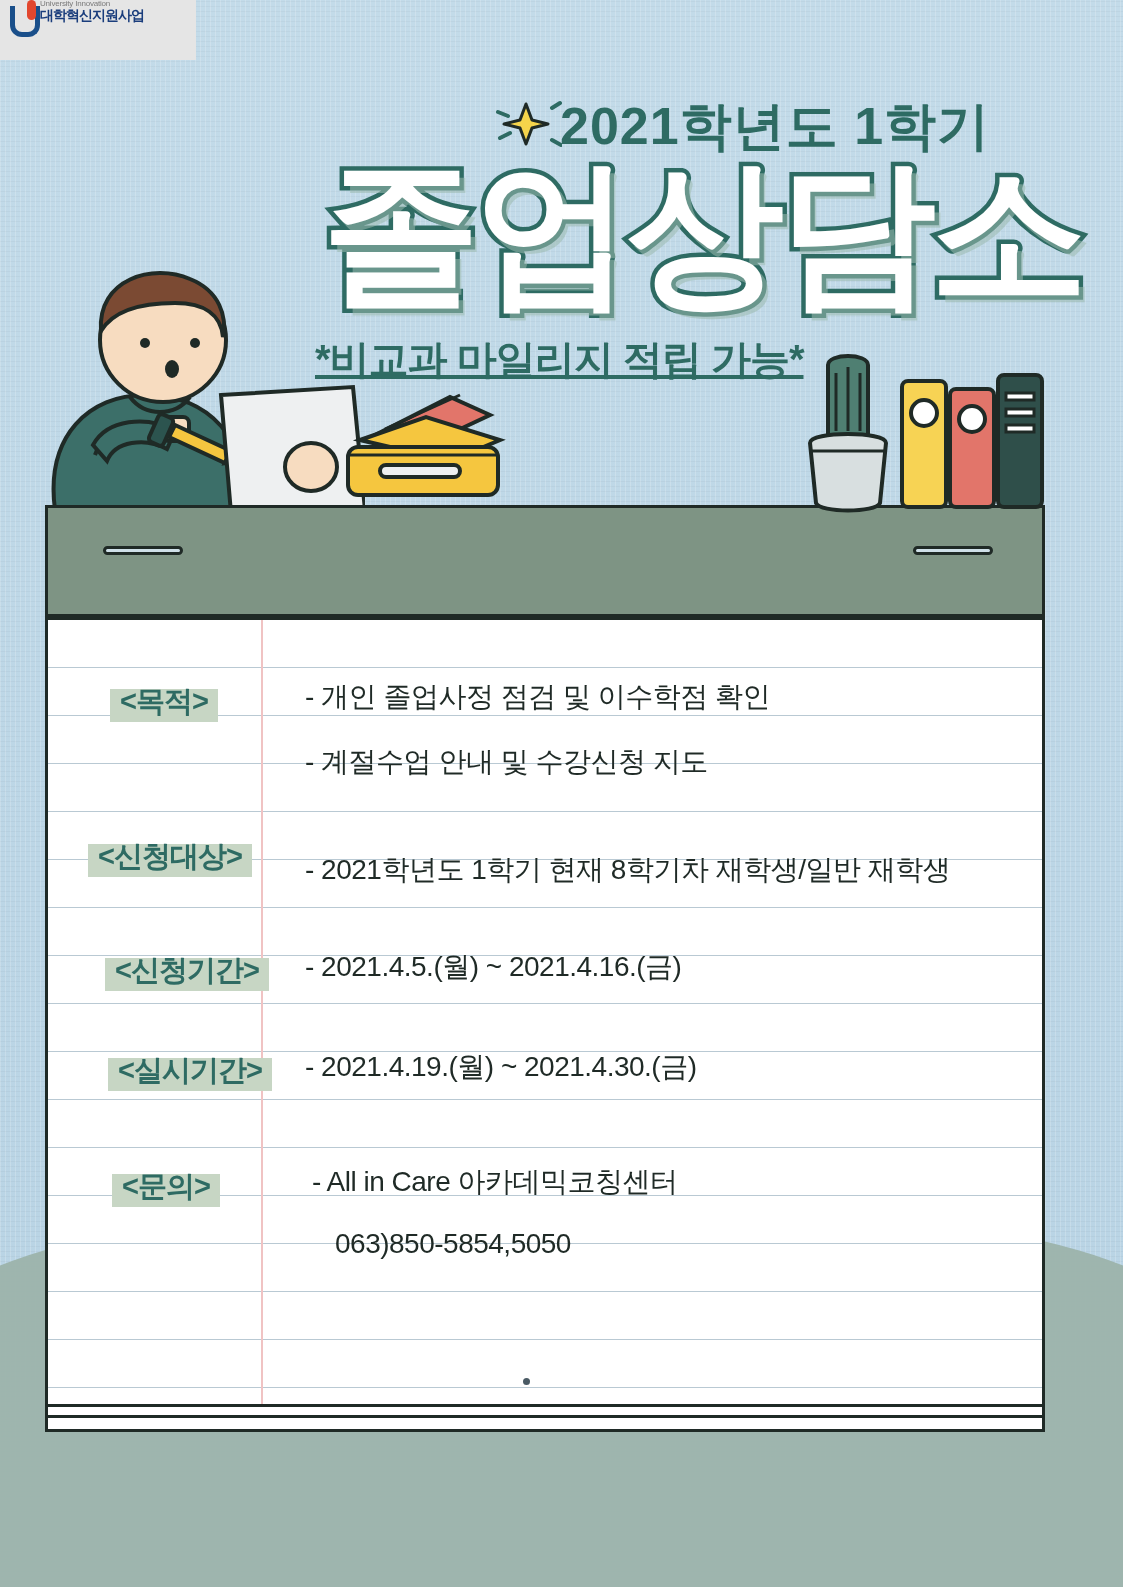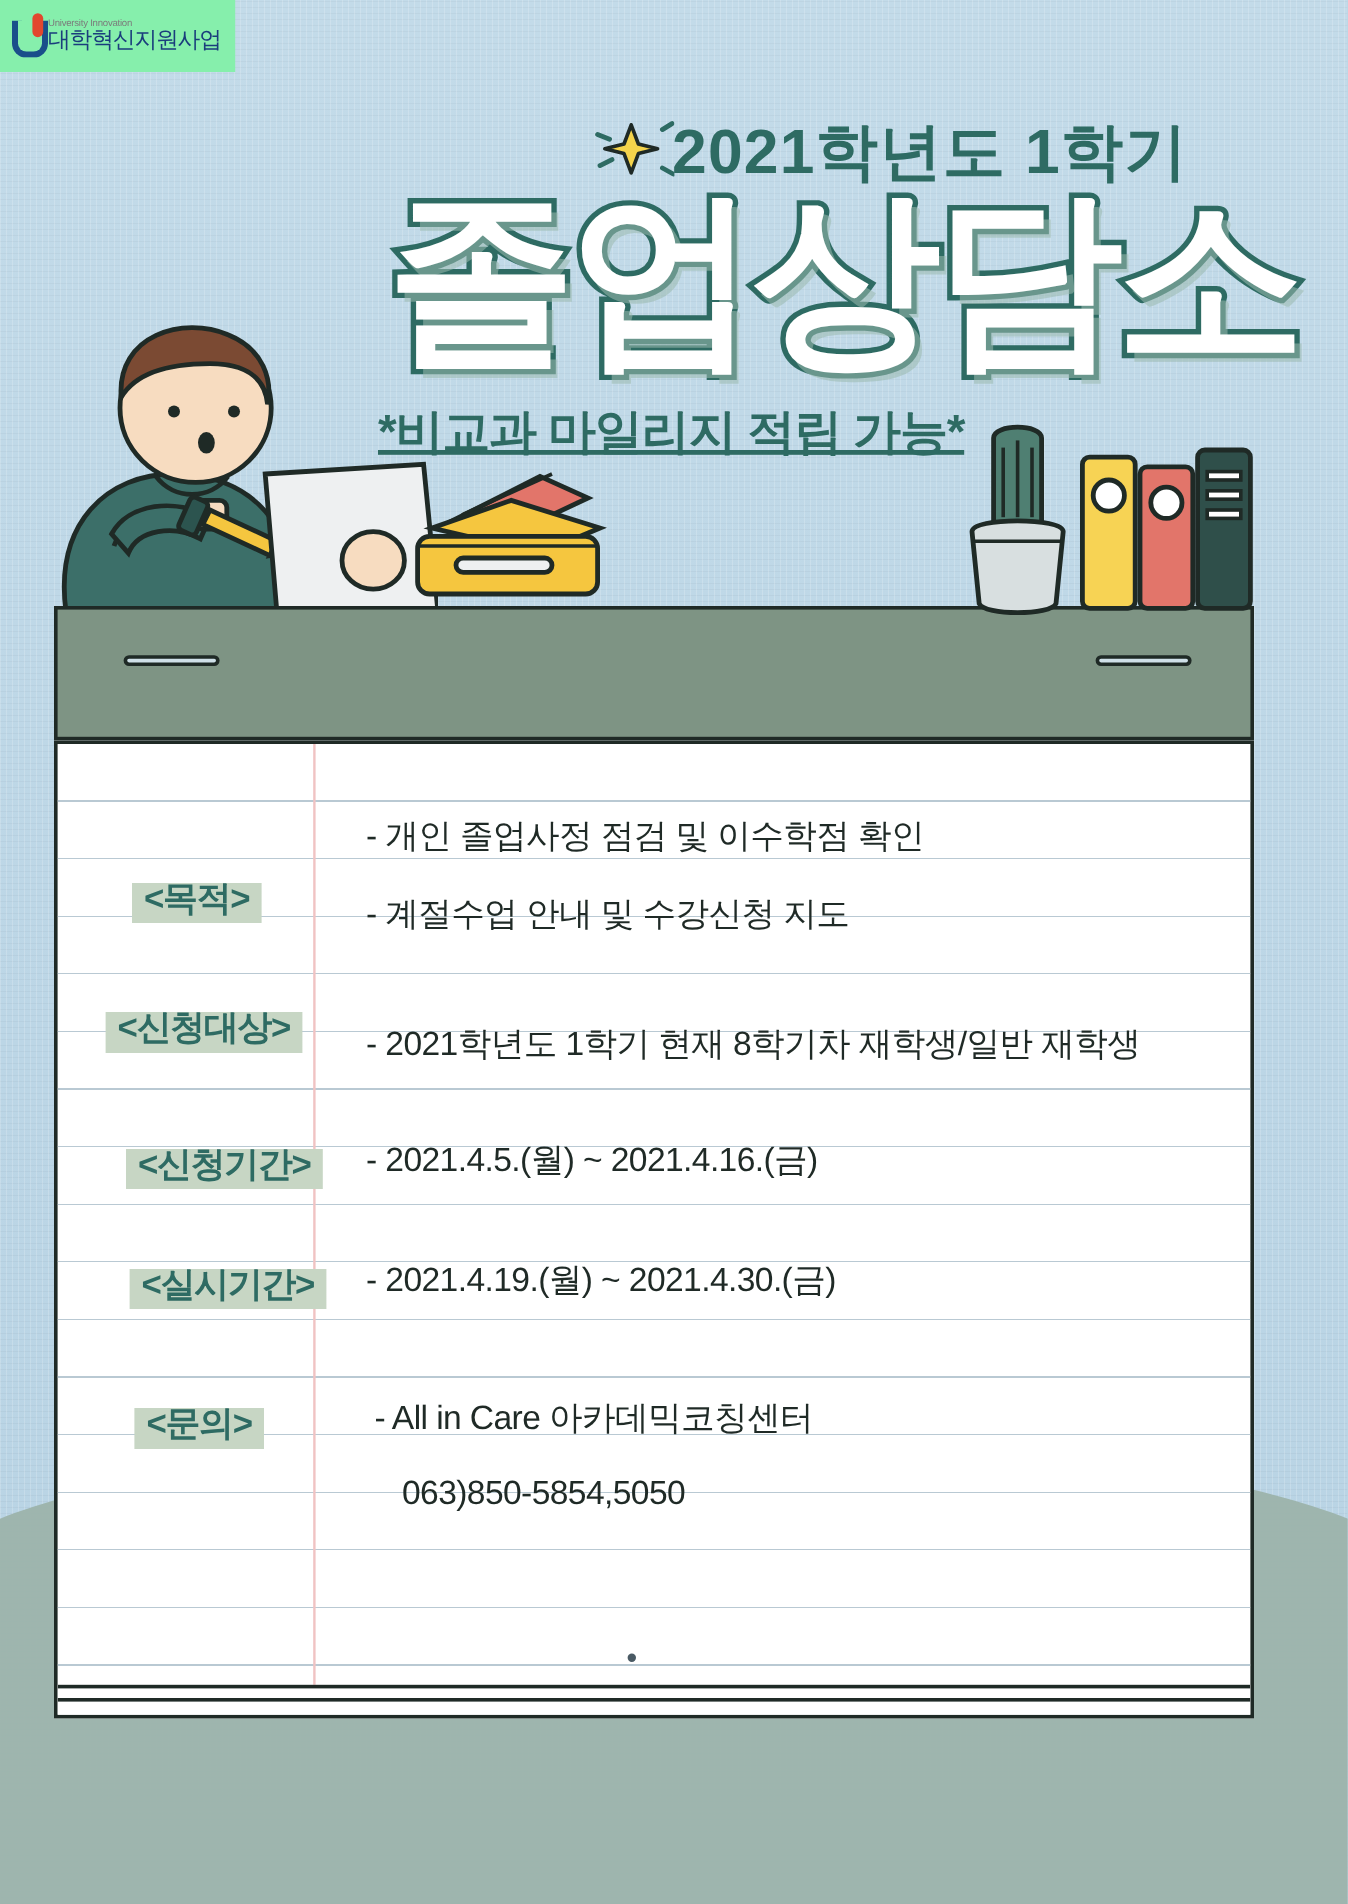--- a/index.html
+++ b/index.html
@@ -41,23 +41,23 @@
     background: #9cb3ab;
     border-radius: 50% 50% 0 0 / 120px 120px 0 0;
     opacity: 0.95;
   }
 
   
   .logo-box {
     position: absolute;
     left: 0; top: 0;
     width: 196px; height: 60px;
-    background: #86efac;
+    background: #e5e5e5;
     display: flex;
-    align-items: center;
+    align-items: flex-start;
     gap: 4px;
     padding-left: 8px;
     box-sizing: border-box;
   }
   .logo-mark {
     width: 28px; height: 38px;
     position: relative;
     flex: 0 0 auto;
   }
   .logo-mark .u {
@@ -68,21 +68,21 @@
     border-radius: 0 0 12px 12px;
   }
   .logo-mark .dot {
     position: absolute; right: 0; top: 0;
     width: 9px; height: 20px;
     background: #e2472e;
     border-radius: 5px;
   }
   .logo-text { display: flex; flex-direction: column; line-height: 1.05; }
   .logo-en { font-size: 8px; color: #7b7b7b; letter-spacing: -0.2px; }
-  .logo-kr { font-size: 19px; color: #1a3d7c; font-weight: normal; letter-spacing: -1px; }
+  .logo-kr { font-size: 14px; color: #1a3d7c; font-weight: bold; letter-spacing: -1px; }
 
   
   .year-line {
     position: absolute;
     left: 560px; top: 92px;
     font-size: 52px;
     font-weight: bold;
     color: #2e6b63;
     letter-spacing: 1px;
     white-space: nowrap;
@@ -310,21 +310,21 @@
     <rect x="216" y="80" width="28" height="7" fill="#ffffff" stroke="#1f2a26" stroke-width="3"></rect>
   </svg>
 </div>
 
 <div class="paper">
   <div class="rules"></div>
   <div class="margin-line"></div>
   <div class="paper-bottom-lines"></div>
 </div>
 
-<div class="label" style="left:110px; top:678px;margin-top:47px;">&lt;목적&gt;</div>
+<div class="label" style="left:110px; top:678px;">&lt;목적&gt;</div>
 <div class="value" style="left:305px; top:678px;">- 개인 졸업사정 점검 및 이수학점 확인</div>
 <div class="value" style="left:305px; top:743px;">- 계절수업 안내 및 수강신청 지도</div>
 
 <div class="label" style="left:88px; top:833px;">&lt;신청대상&gt;</div>
 <div class="value" style="left:305px; top:834px;margin-top:17px;">- 2021학년도 1학기 현재 8학기차 재학생/일반 재학생</div>
 
 <div class="label" style="left:105px; top:947px;">&lt;신청기간&gt;</div>
 <div class="value" style="left:305px; top:948px;">- 2021.4.5.(월) ~ 2021.4.16.(금)</div>
 
 <div class="label" style="left:108px; top:1047px;text-align:center;">&lt;실시기간&gt;</div>

